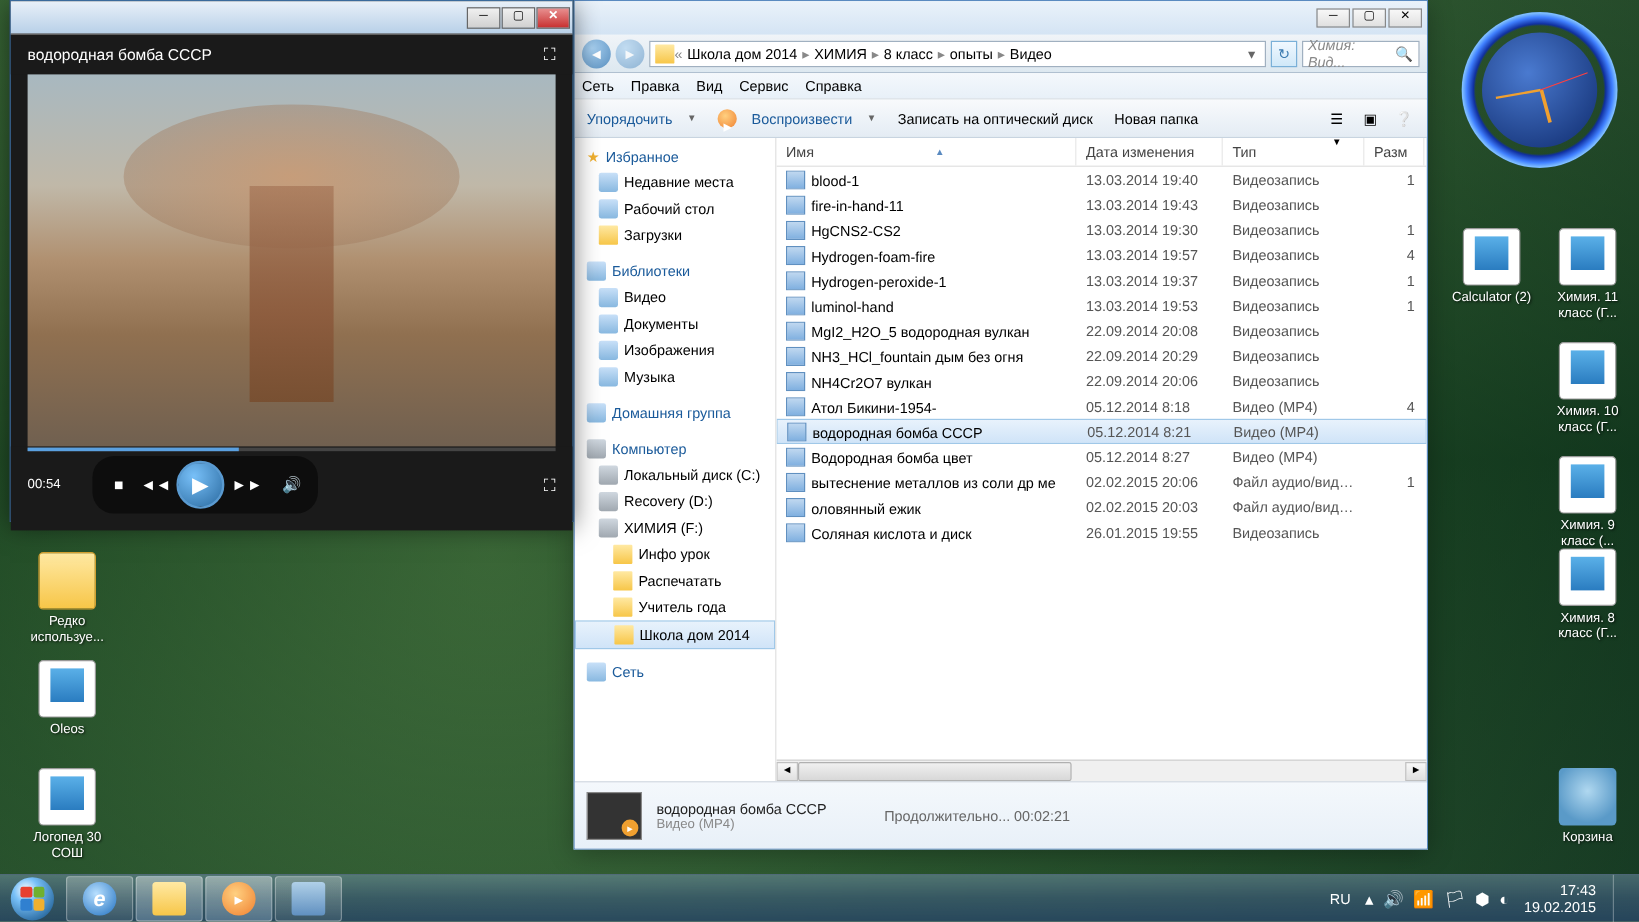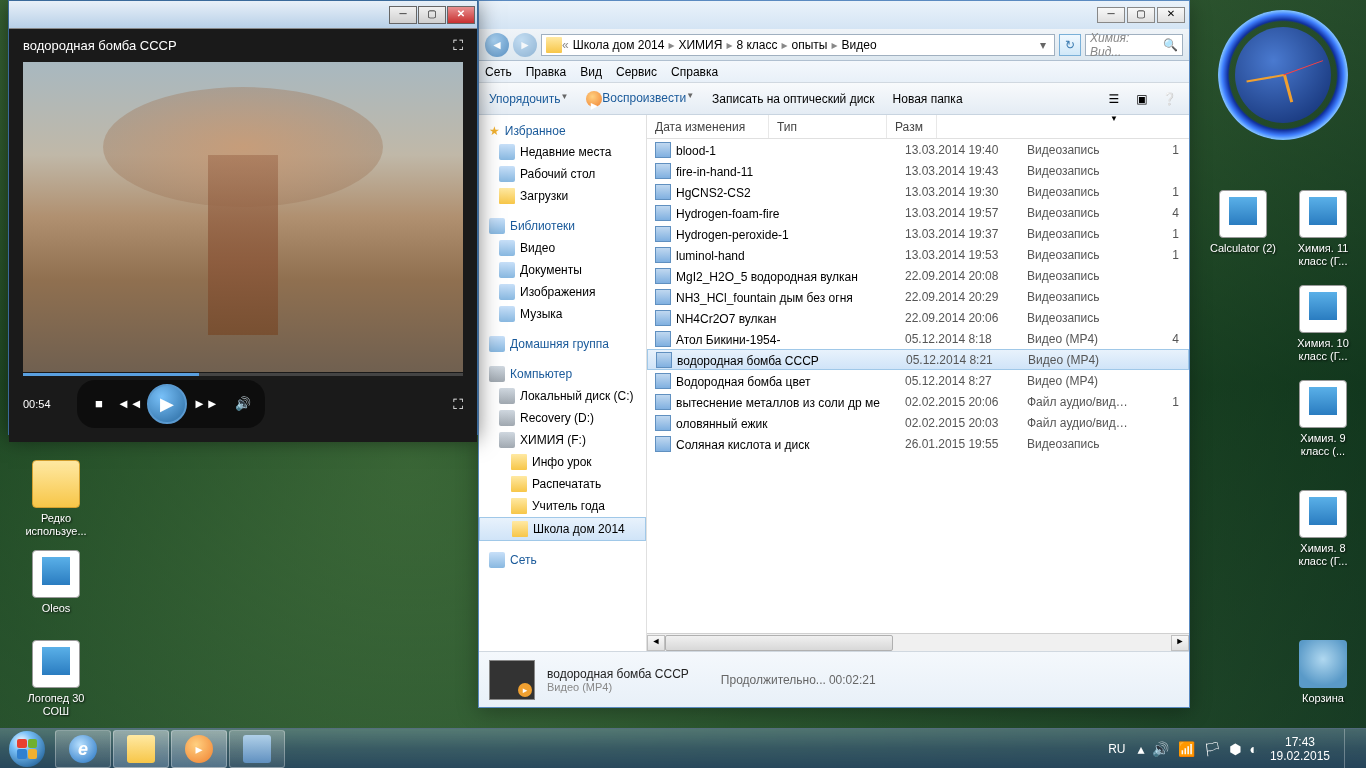--- a/index.html
+++ b/index.html
@@ -45,21 +45,21 @@
 .exp-nav .navbtn{width:24px;height:24px;border-radius:50%;background:radial-gradient(circle at 35% 30%,#a8d0f0,#5a90c0);cursor:pointer;color:#fff;text-align:center;line-height:24px}
 .exp-nav .crumbs{flex:1;height:22px;background:#fff;border:1px solid #a0b0c0;display:flex;align-items:center;padding:0 4px;font-size:11px;overflow:hidden}
 .exp-nav .crumbs .seg{padding:0 4px;cursor:pointer;white-space:nowrap}
 .exp-nav .crumbs .sep{color:#888}
 .exp-nav .refresh{width:22px;height:22px;background:linear-gradient(#f0f8ff,#d0e8f8);border:1px solid #7ab0d8;text-align:center;cursor:pointer;color:#3a7ab0;line-height:20px}
 .exp-nav .search{width:98px;height:22px;background:#fff;border:1px solid #a0b0c0;padding:0 4px;display:flex;align-items:center;font-size:11px;color:#888;font-style:italic}
 .exp-nav .search .sico{margin-left:auto;font-style:normal;color:#5a8ac0}
 .exp-menu{height:22px;background:linear-gradient(to bottom,#f4f8fc,#e8f0f8);display:flex;align-items:center;padding:0 6px;gap:14px;border-bottom:1px solid #d0d8e0;font-size:12px}
 .exp-menu span{cursor:pointer}
 .exp-toolbar{height:32px;background:linear-gradient(to bottom,#f8fafc,#e4ecf4);display:flex;align-items:center;padding:0 10px;gap:18px;border-bottom:1px solid #c8d4e0;font-size:12px}
-.exp-toolbar .titem{cursor:pointer;display:flex;align-items:flex-start;gap:0}
+.exp-toolbar .titem{cursor:pointer;display:flex;align-items:center;gap:12px}
 .exp-toolbar .titem.blue{color:#1a5a9a}
 .exp-toolbar .tarr{font-size:8px;color:#666}
 .exp-toolbar .tright{margin-left:auto;display:flex;gap:10px}
 .exp-toolbar .tico{width:18px;height:18px;cursor:pointer;text-align:center;line-height:18px}
 .exp-body{flex:1;display:flex;overflow:hidden}
 .exp-tree{width:168px;background:#fff;border-right:1px solid #e0e0e0;padding:6px 0;overflow-y:auto}
 .exp-tree .tnode{padding:3px 6px 3px 20px;cursor:pointer;font-size:12px;display:flex;align-items:center;gap:5px;white-space:nowrap}
 .exp-tree .tnode.head{color:#1a5a9a;padding-left:10px;margin-top:8px}
 .exp-tree .tnode.head:first-child{margin-top:0}
 .exp-tree .tnode.sub{padding-left:32px}
@@ -89,21 +89,21 @@
 .exp-scroll{height:18px;background:#f0f0f0;border-top:1px solid #d0d0d0;display:flex;align-items:center}
 .exp-scroll .sbtn{width:18px;height:16px;background:linear-gradient(#f8f8f8,#e0e0e0);border:1px solid #c0c0c0;text-align:center;font-size:9px;cursor:pointer}
 .exp-scroll .strack{flex:1;height:16px;position:relative}
 .exp-scroll .sthumb{position:absolute;left:0;width:45%;height:100%;background:linear-gradient(#f0f0f0,#d8d8d8);border:1px solid #b0b0b0;border-radius:2px}
 .exp-details{height:56px;background:linear-gradient(to bottom,#f4f8fc,#e8f0f8);border-top:1px solid #d0d8e0;display:flex;align-items:center;padding:6px 10px;gap:12px}
 .exp-details .thumb{width:46px;height:40px;background:#333;border:1px solid #888;position:relative}
 .exp-details .thumb::after{content:"▸";position:absolute;right:2px;bottom:2px;width:14px;height:14px;background:#f0a030;border-radius:50%;text-align:center;line-height:14px;font-size:9px;color:#fff}
 .exp-details .info{font-size:12px}
 .exp-details .info .name{color:#222}
 .exp-details .info .type{color:#888;font-size:11px}
-.exp-details .meta{margin-left:20px;font-size:11px;color:#666}
+.exp-details .meta{margin-left:36px;font-size:11px;color:#666}
 
 
 .clock-gadget{position:absolute;right:18px;top:10px;width:130px;height:130px;z-index:5}
 .clock-ring{width:130px;height:130px;border-radius:50%;background:radial-gradient(circle,transparent 58%,#1030a0 60%,#4080ff 66%,#80c0ff 70%,#1030a0 74%,transparent 78%);position:relative}
 .clock-face{position:absolute;left:17px;top:17px;width:96px;height:96px;border-radius:50%;background:radial-gradient(circle at 40% 35%,#4a7ad0 0%,#1a3a80 80%)}
 .clock-hand{position:absolute;left:50%;background:#f0a030;transform-origin:bottom center}
 .clock-h{width:3px;height:28px;top:20px;transform:rotate(165deg)}
 .clock-m{width:2px;height:38px;top:10px;transform:rotate(260deg)}
 .clock-s{width:1px;height:42px;top:6px;background:#ff4040;transform:rotate(70deg)}
 
@@ -121,21 +121,21 @@
 .task-item .tico{width:28px;height:28px}
 .ie-ico{background:radial-gradient(circle at 40% 35%,#b8e0ff,#2070c0);border-radius:50%;position:relative}
 .ie-ico::after{content:"e";position:absolute;inset:0;text-align:center;line-height:28px;font-size:18px;font-weight:bold;color:#fff;font-style:italic}
 .exp-ico{background:linear-gradient(to bottom,#ffe9a3,#f7c648);border-radius:3px}
 .wmp-ico{background:radial-gradient(circle at 40% 35%,#ffd080,#f08030);border-radius:50%}
 .wmp-ico::after{content:"▸";color:#fff;display:block;text-align:center;line-height:28px;font-size:14px}
 .app-ico{background:linear-gradient(to bottom,#b0d0e8,#6090c0);border-radius:3px}
 .tray{margin-left:auto;display:flex;align-items:center;gap:8px;padding:0 8px;color:#fff;font-size:11px}
 .tray .tico{cursor:pointer;font-size:14px}
 .tray .lang{font-size:12px;padding:0 4px;cursor:pointer}
-.tray .clock{text-align:center;line-height:14px;cursor:pointer;margin-left:4px}
+.tray .clock{text-align:right;line-height:14px;cursor:pointer;margin-left:4px}
 .tray .showdesk{width:14px;height:40px;border-left:1px solid rgba(255,255,255,.3);margin-left:6px;cursor:pointer}
 </style>
 </head>
 <body>
 
 <div class="wallpaper"></div>
 
 <div class="desktop-icon" style="left:18px;top:460px">
   <div class="ico folder-ico"></div>
   <div class="lbl">Редко используе...</div>
@@ -158,21 +158,21 @@
   <div class="lbl">Химия. 11 класс (Г...</div>
 </div>
 <div class="desktop-icon" style="left:1285px;top:285px">
   <div class="ico file-ico"></div>
   <div class="lbl">Химия. 10 класс (Г...</div>
 </div>
 <div class="desktop-icon" style="left:1285px;top:380px">
   <div class="ico file-ico"></div>
   <div class="lbl">Химия. 9 класс (...</div>
 </div>
-<div class="desktop-icon" style="left:1285px;top:490px">
+<div class="desktop-icon" style="left:1285px;top:457px">
   <div class="ico file-ico"></div>
   <div class="lbl">Химия. 8 класс (Г...</div>
 </div>
 <div class="desktop-icon" style="left:1285px;top:640px">
   <div class="ico recycle-ico"></div>
   <div class="lbl">Корзина</div>
 </div>
 
 <div class="clock-gadget">
   <div class="clock-ring">
@@ -342,20 +342,24 @@
           <span class="tico fold"></span>
           <span>Школа дом 2014</span>
         </div>
       <div class="tnode head">
           <span class="tico libico"></span>
           <span>Сеть</span>
         </div>
     </div>
     <div class="exp-list">
       <div class="exp-cols">
+        <div class="col col-name">
+            <span>Имя</span>
+            <span class="sortarr">▲</span>
+          </div>
         <div class="col col-date">Дата изменения</div>
         <div class="col col-type">Тип</div>
         <div class="col col-size">Разм</div>
       </div>
       <div class="exp-rows" id="file-rows">
           <div class="exp-row">
             <div class="c c-name">
               <span class="vico"></span>
               <span>blood-1</span>
             </div>

